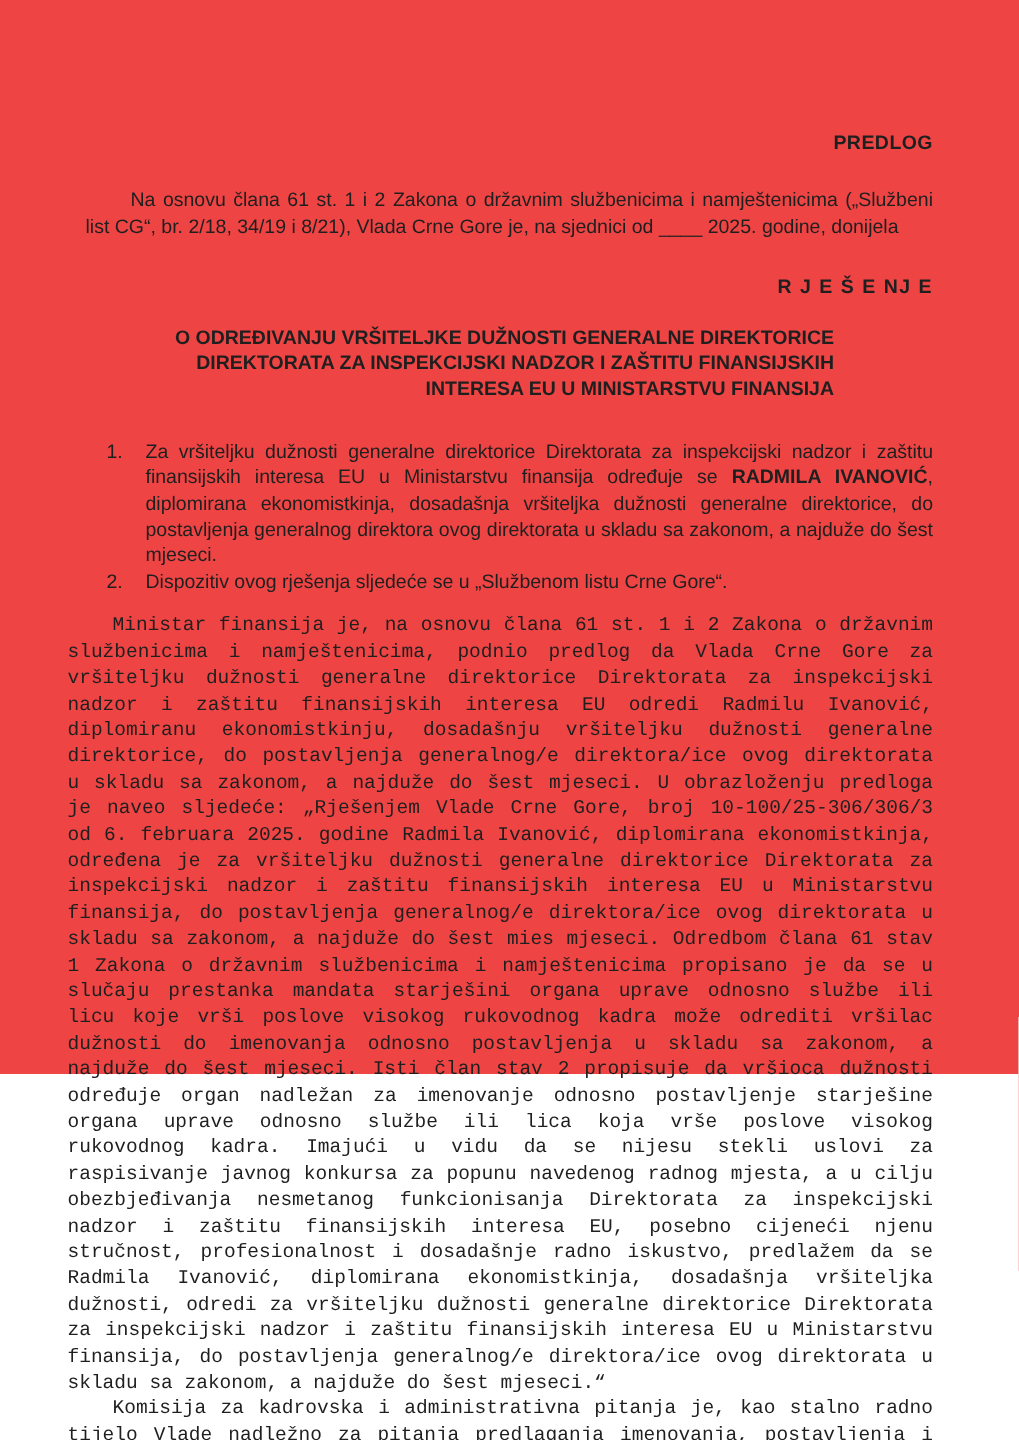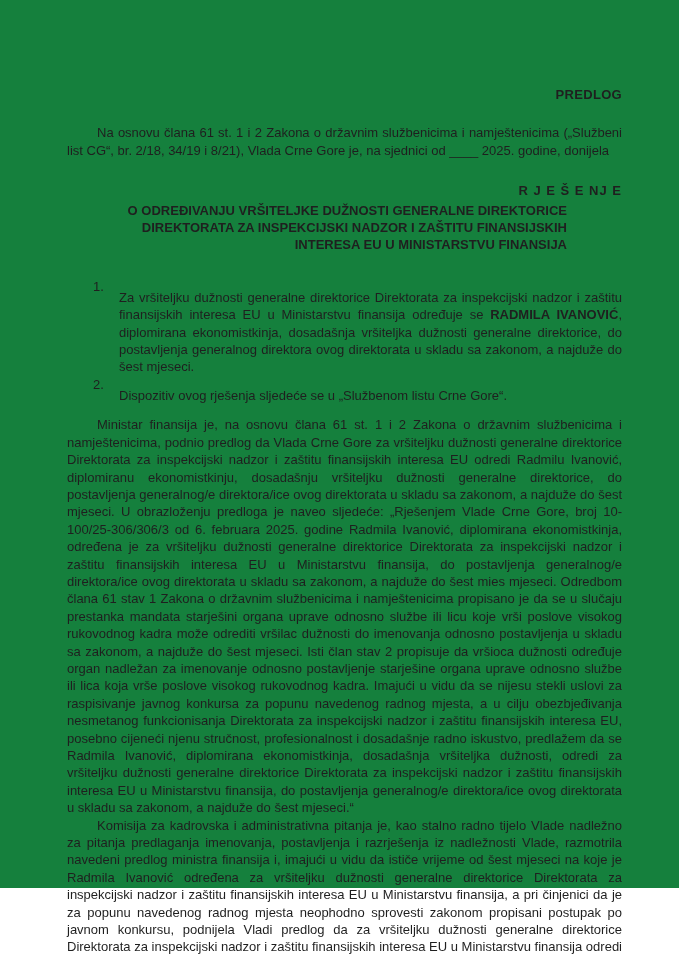--- a/index.html
+++ b/index.html
@@ -12,74 +12,74 @@
     height: 960px;
     overflow: hidden;
     font-family: "Liberation Sans", sans-serif;
     font-size: 13px;
     line-height: 17.4px;
     color: #1f1f1f;
   }
   .page {
     box-sizing: border-box;
     width: 679px;
-    height: 888px;
-    padding: 86px 57px 20px 67px;
-    background: #15803d;
+    height: 716px;
+    padding: 86px 57px 20px 45px;
+    background: #ef4444;
   }
   .doc-label {
     text-align: right;
     font-weight: bold;
     letter-spacing: 0.3px;
   }
   .intro {
-    margin: 21px 0 0 0;
+    margin: 21px 0 0 12px;
     text-align: justify;
     text-indent: 30px;
   }
   .title-block {
     margin-top: 23px;
     text-align: right;
     font-weight: bold;
   }
   .title-line1 {
     letter-spacing: 1px;
   }
   .title-rest {
     max-width: 445px;
-    margin: 2px auto;
+    margin: 16px auto;
   }
   .items {
     margin: 24px 0 0 26px;
   }
   .item {
     display: flex;
     align-items: flex-start;
   }
   .item-num {
     flex: 0 0 26px;
   }
   .item-text {
     flex: 1 1 auto;
     text-align: justify;
-    margin-top: 11px;
   }
   .subtitle {
     margin-top: 15px;
     text-align: center;
     font-weight: bold;
     letter-spacing: 0.5px;
   }
   .body-paragraphs {
     margin-top: 12px;
   }
   .body-par {
     margin: 0;
     text-align: justify;
     text-indent: 30px;
+    font-family: Liberation Mono, monospace;
   }
   strong { font-weight: bold; }
 </style>
 </head>
 <body>
 
 <div class="page">
 
   <div class="doc-label">PREDLOG</div>
 

